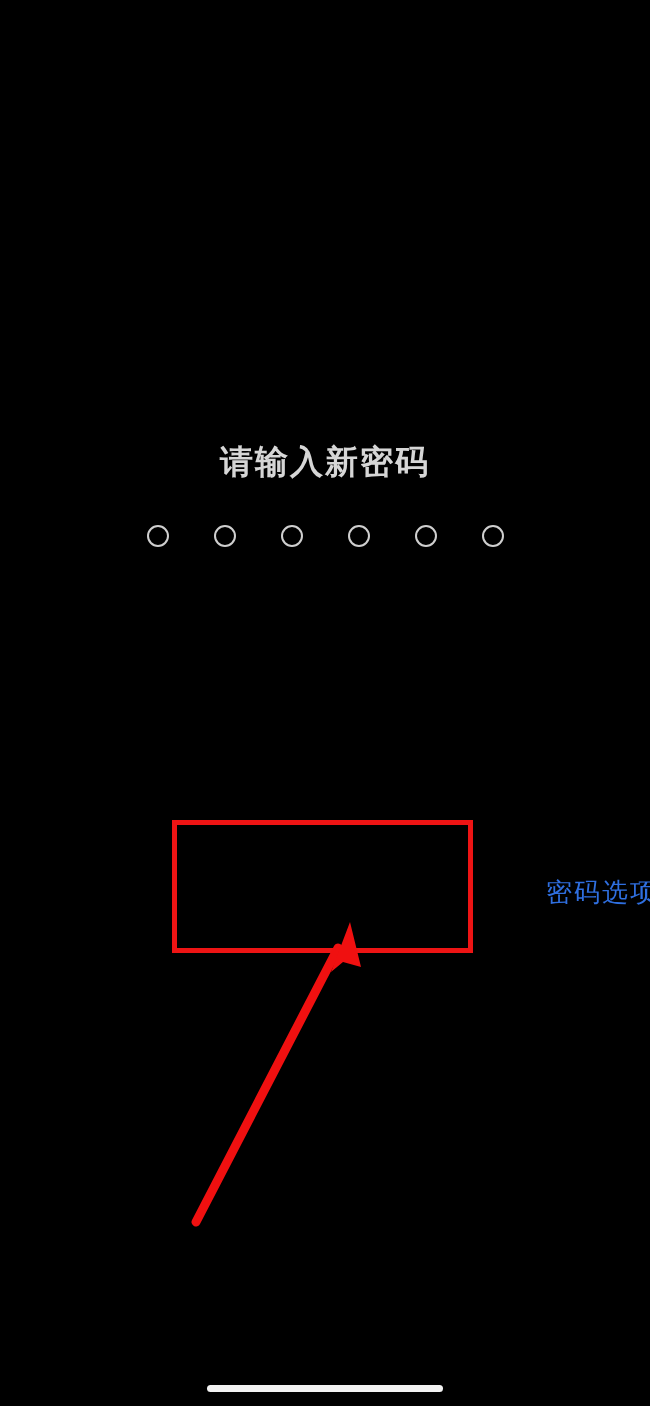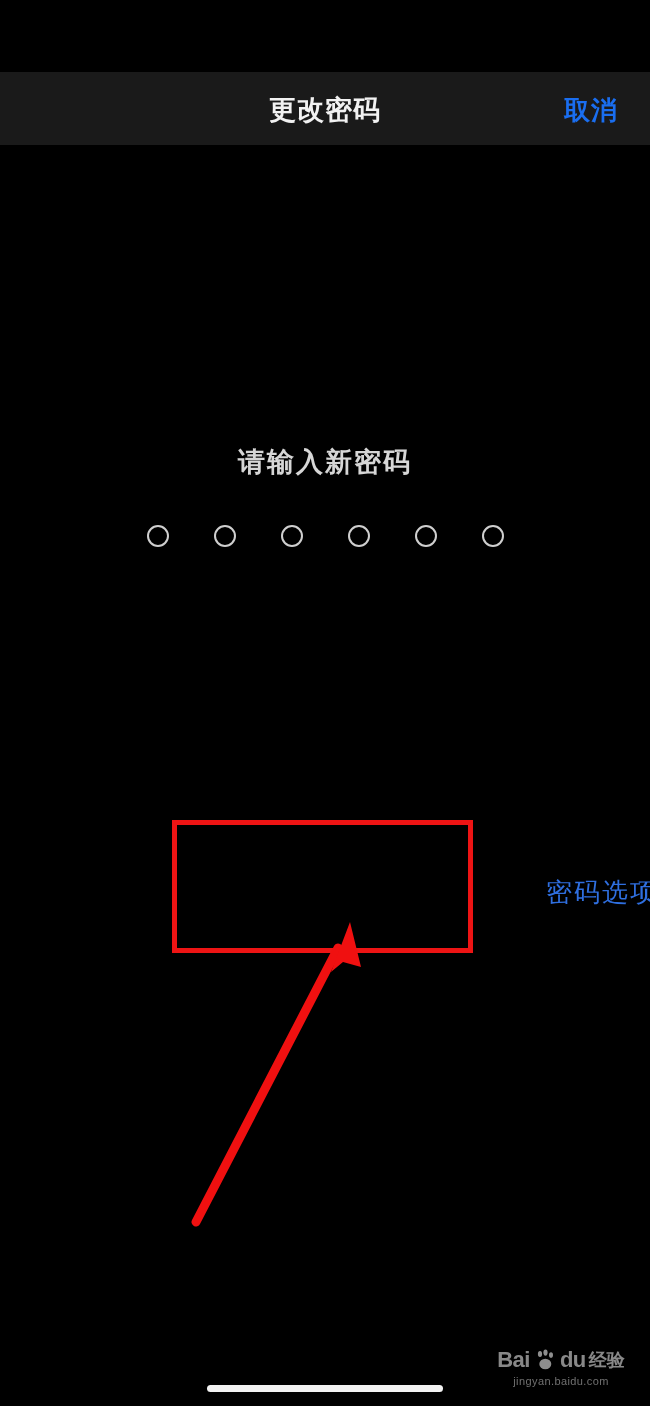--- a/index.html
+++ b/index.html
@@ -141,21 +141,21 @@
     background: #000000;
   }
 
   .prompt-text {
     position: absolute;
     left: 0;
     top: 300px;
     width: 650px;
     text-align: center;
     color: #d6d6d6;
-    font-size: 27px;
+    font-size: 33px;
     font-weight: bold;
     letter-spacing: 2px;
     line-height: 34px;
   }
 
   .dots {
     position: absolute;
     left: 0;
     top: 380px;
     width: 650px;
@@ -255,24 +255,20 @@
     background: #f2f2f2;
     border-radius: 4px;
   }
 </style>
 </head>
 <body>
 
 <div id="screen">
 
 
-  <div class="navbar">
-    <div class="nav-title">更改密码</div>
-    <div class="nav-cancel">取消</div>
-  </div>
 
   <div class="content">
     <div class="prompt-text">请输入新密码</div>
 
     <div class="dots">
       <span class="dot"></span>
       <span class="dot"></span>
       <span class="dot"></span>
       <span class="dot"></span>
       <span class="dot"></span>
@@ -282,32 +278,16 @@
     <div class="passcode-options">密码选项</div>
   </div>
 
   <div class="annot-box"></div>
 
   <svg class="annot-arrow" viewBox="0 0 650 1406">
     <path d="M196 1222 L338 948" stroke="#f01010" stroke-width="9" stroke-linecap="round" fill="none"></path>
     <path d="M350 922 L331 972 L343 962 L361 967 Z" fill="#f01010"></path>
   </svg>
 
-  <div class="watermark">
-    <div class="wm-logo">
-      <span class="wm-bai">Bai</span>
-      <span>
-        <svg class="wm-paw" viewBox="0 0 24 24">
-          <ellipse cx="7" cy="6" rx="2.1" ry="3" fill="#e6e6e6"></ellipse>
-          <ellipse cx="12.5" cy="4.6" rx="2.1" ry="3.1" fill="#e6e6e6"></ellipse>
-          <ellipse cx="18" cy="7" rx="2" ry="2.8" fill="#e6e6e6"></ellipse>
-          <ellipse cx="12.3" cy="16" rx="6" ry="5.2" fill="#e6e6e6"></ellipse>
-        </svg>
-      </span>
-      <span class="wm-bai">du</span>
-      <span class="wm-jy">经验</span>
-    </div>
-    <div class="wm-url">jingyan.baidu.com</div>
-  </div>
 
   <div class="home-indicator"></div>
 
 </div>
 
 </body></html>

